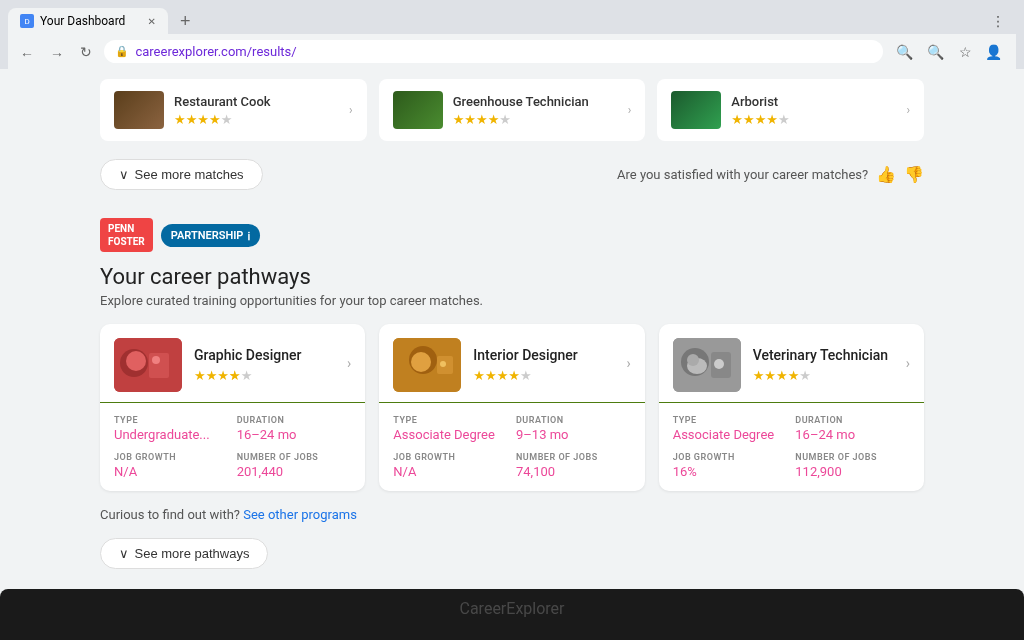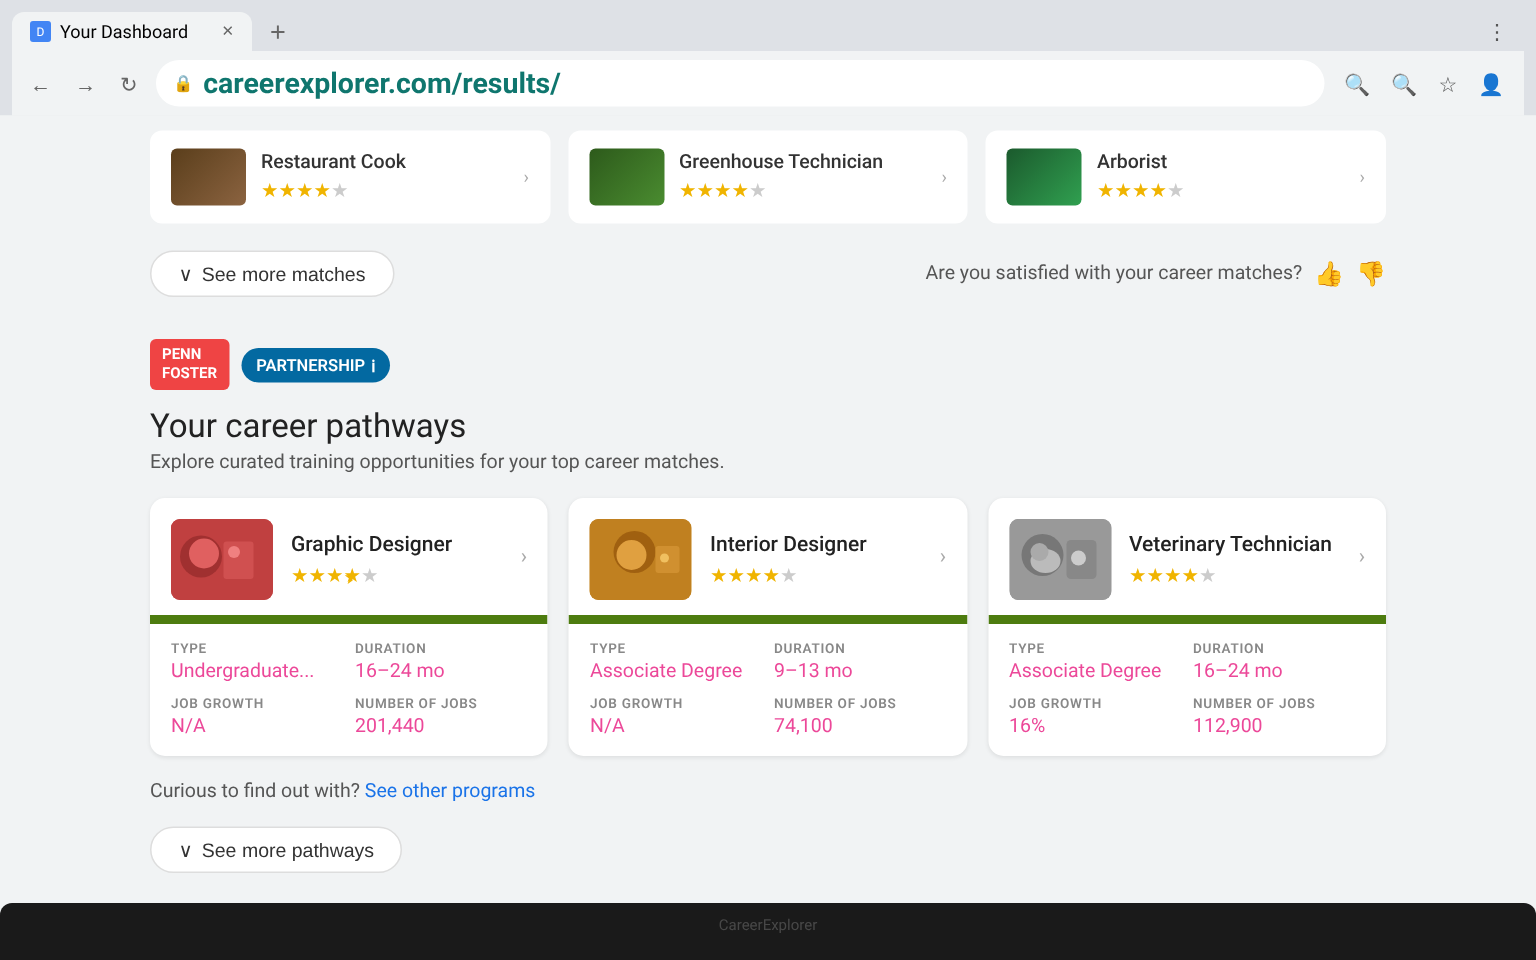--- a/index.html
+++ b/index.html
@@ -72,21 +72,21 @@
       background: white;
       border-radius: 20px;
       padding: 4px 12px;
       font-size: 13px;
       display: flex;
       align-items: center;
       gap: 6px;
       border: none;
     }
     .address-bar .lock-icon { color: #666; font-size: 11px; }
-    .address-bar .url-text { color: #0f766e; font-size: 19px; font-weight: bold; }
+    .address-bar .url-text { color: #6d28d9; font-size: 13px; }
     .nav-actions {
       display: flex;
       align-items: center;
       gap: 4px;
     }
     .nav-action-btn {
       background: none;
       border: none;
       font-size: 14px;
       color: #555;
@@ -222,21 +222,21 @@
       flex: 1;
       overflow: hidden;
       cursor: pointer;
       box-shadow: 0 1px 3px rgba(0,0,0,0.08);
     }
     .pathway-card-header {
       display: flex;
       align-items: center;
       gap: 12px;
       padding: 14px 14px 10px 14px;
-      border-bottom: 6px solid #4d7c0f;
+      border-bottom: 1px solid #4d7c0f;
       position: relative;
     }
     .pathway-card-img {
       width: 68px;
       height: 54px;
       border-radius: 6px;
       object-fit: cover;
     }
     .pathway-card-img.graphic { background: linear-gradient(135deg, #c04040, #d06060); overflow: hidden; position: relative; }
     .pathway-card-img.interior { background: linear-gradient(135deg, #c08020, #d4a040); overflow: hidden; position: relative; }
@@ -509,18 +509,18 @@
 
     <div class="see-more-pathways-bar">
       <button class="see-more-btn">
         <span>∨</span>
         <span>See more pathways</span>
       </button>
     </div>
 
     <div class="bottom-dark">
       <div class="bottom-dark-inner">
-        <span style="color:#666; font-size:10px;">CareerExplorer</span>
+        <span style="color:#666; font-size:16px;">CareerExplorer</span>
       </div>
     </div>
 
   </div>
 </div>
 
 </body></html>

